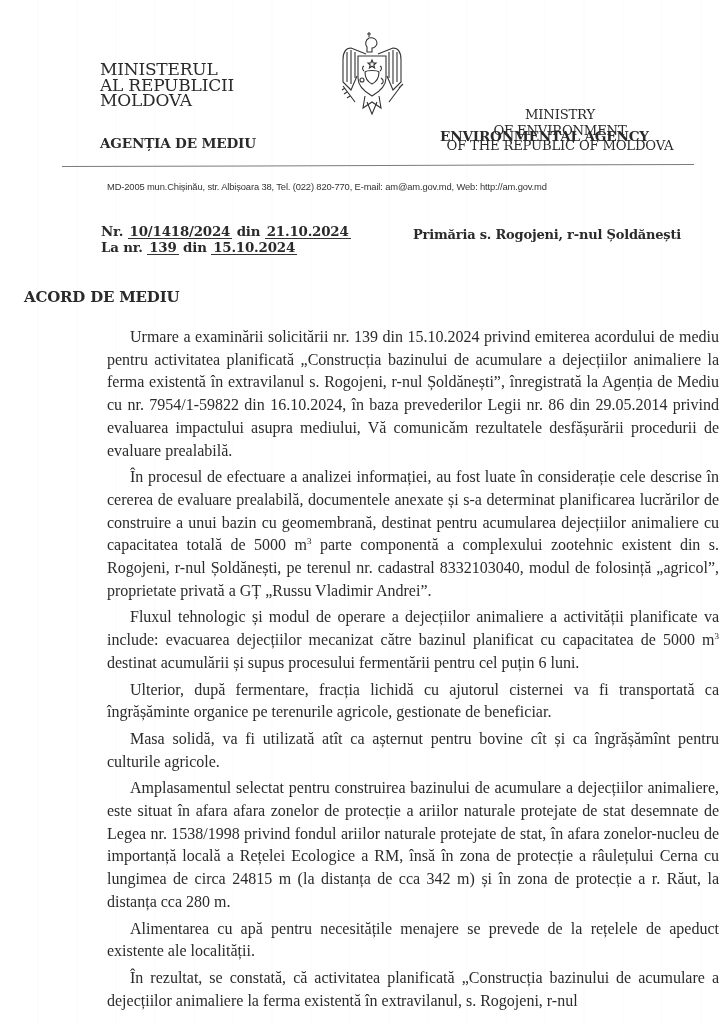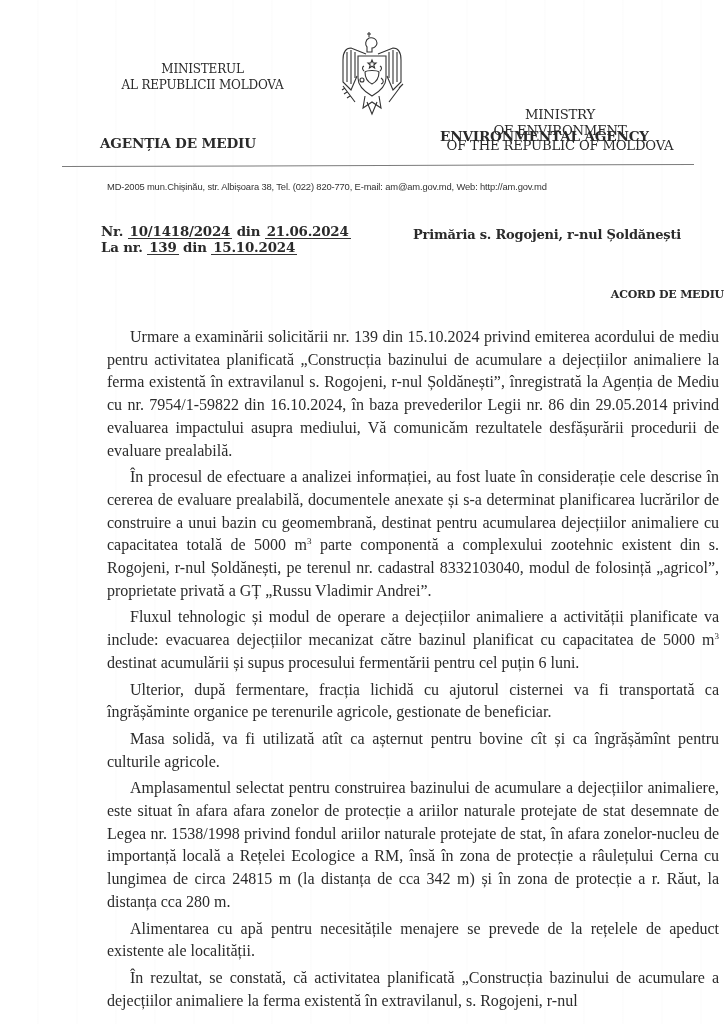--- a/index.html
+++ b/index.html
@@ -19,22 +19,21 @@
       position: absolute;
       inset: 0;
       background:
         repeating-linear-gradient(90deg, rgba(0,0,0,0.0) 0px, rgba(0,0,0,0.0) 37px, rgba(0,0,0,0.018) 38px, rgba(0,0,0,0.0) 39px);
     }
     .hdr-left {
       position: absolute;
       left: 100px;
       top: 62px;
       width: 205px;
-      text-align: center;
-      font-size: 12px;
+      font-size: 17px;
       line-height: 15.5px;
       letter-spacing: -0.2px;
     }
     .hdr-right {
       position: absolute;
       left: 440px;
       top: 62px;
       width: 240px;
       text-align: center;
       font-size: 13.2px;
@@ -100,25 +99,25 @@
       font-weight: bold;
       font-size: 13px;
       letter-spacing: -0.2px;
       white-space: nowrap;
     }
     .title {
       position: absolute;
       left: 0;
       width: 724px;
       top: 288px;
-      text-align: right;
-      font-weight: bold;
-      font-size: 11px;
-      letter-spacing: -0.2px;
-      padding-left: 78px;
+      text-align: left;
+      font-weight: bold;
+      font-size: 15px;
+      letter-spacing: -0.2px;
+      padding-left: 24px;
       box-sizing: border-box;
     }
     .body {
       position: absolute;
       left: 103px;
       top: 322px;
       width: 620px;
       font-family: "Liberation Serif", "DejaVu Serif", serif;
       font-size: 16px;
       line-height: 22.7px;
@@ -182,21 +181,21 @@
 
   <div class="rule"></div>
 
   <div class="contact">MD-2005 mun.Chișinău, str. Albișoara 38, Tel. (022) 820-770, E-mail: am@am.gov.md, Web: http://am.gov.md</div>
 
   <div class="ref">
     <div>
       <span>Nr.</span>
       <span class="u">10/1418/2024</span>
       <span>din</span>
-      <span class="u">21.06.2024</span>
+      <span class="u">21.10.2024</span>
     </div>
     <div>
       <span>La nr.</span>
       <span class="u">139</span>
       <span>din</span>
       <span class="u">15.10.2024</span>
     </div>
   </div>
 
   <div class="recipient">Primăria s. Rogojeni, r-nul Șoldănești</div>

